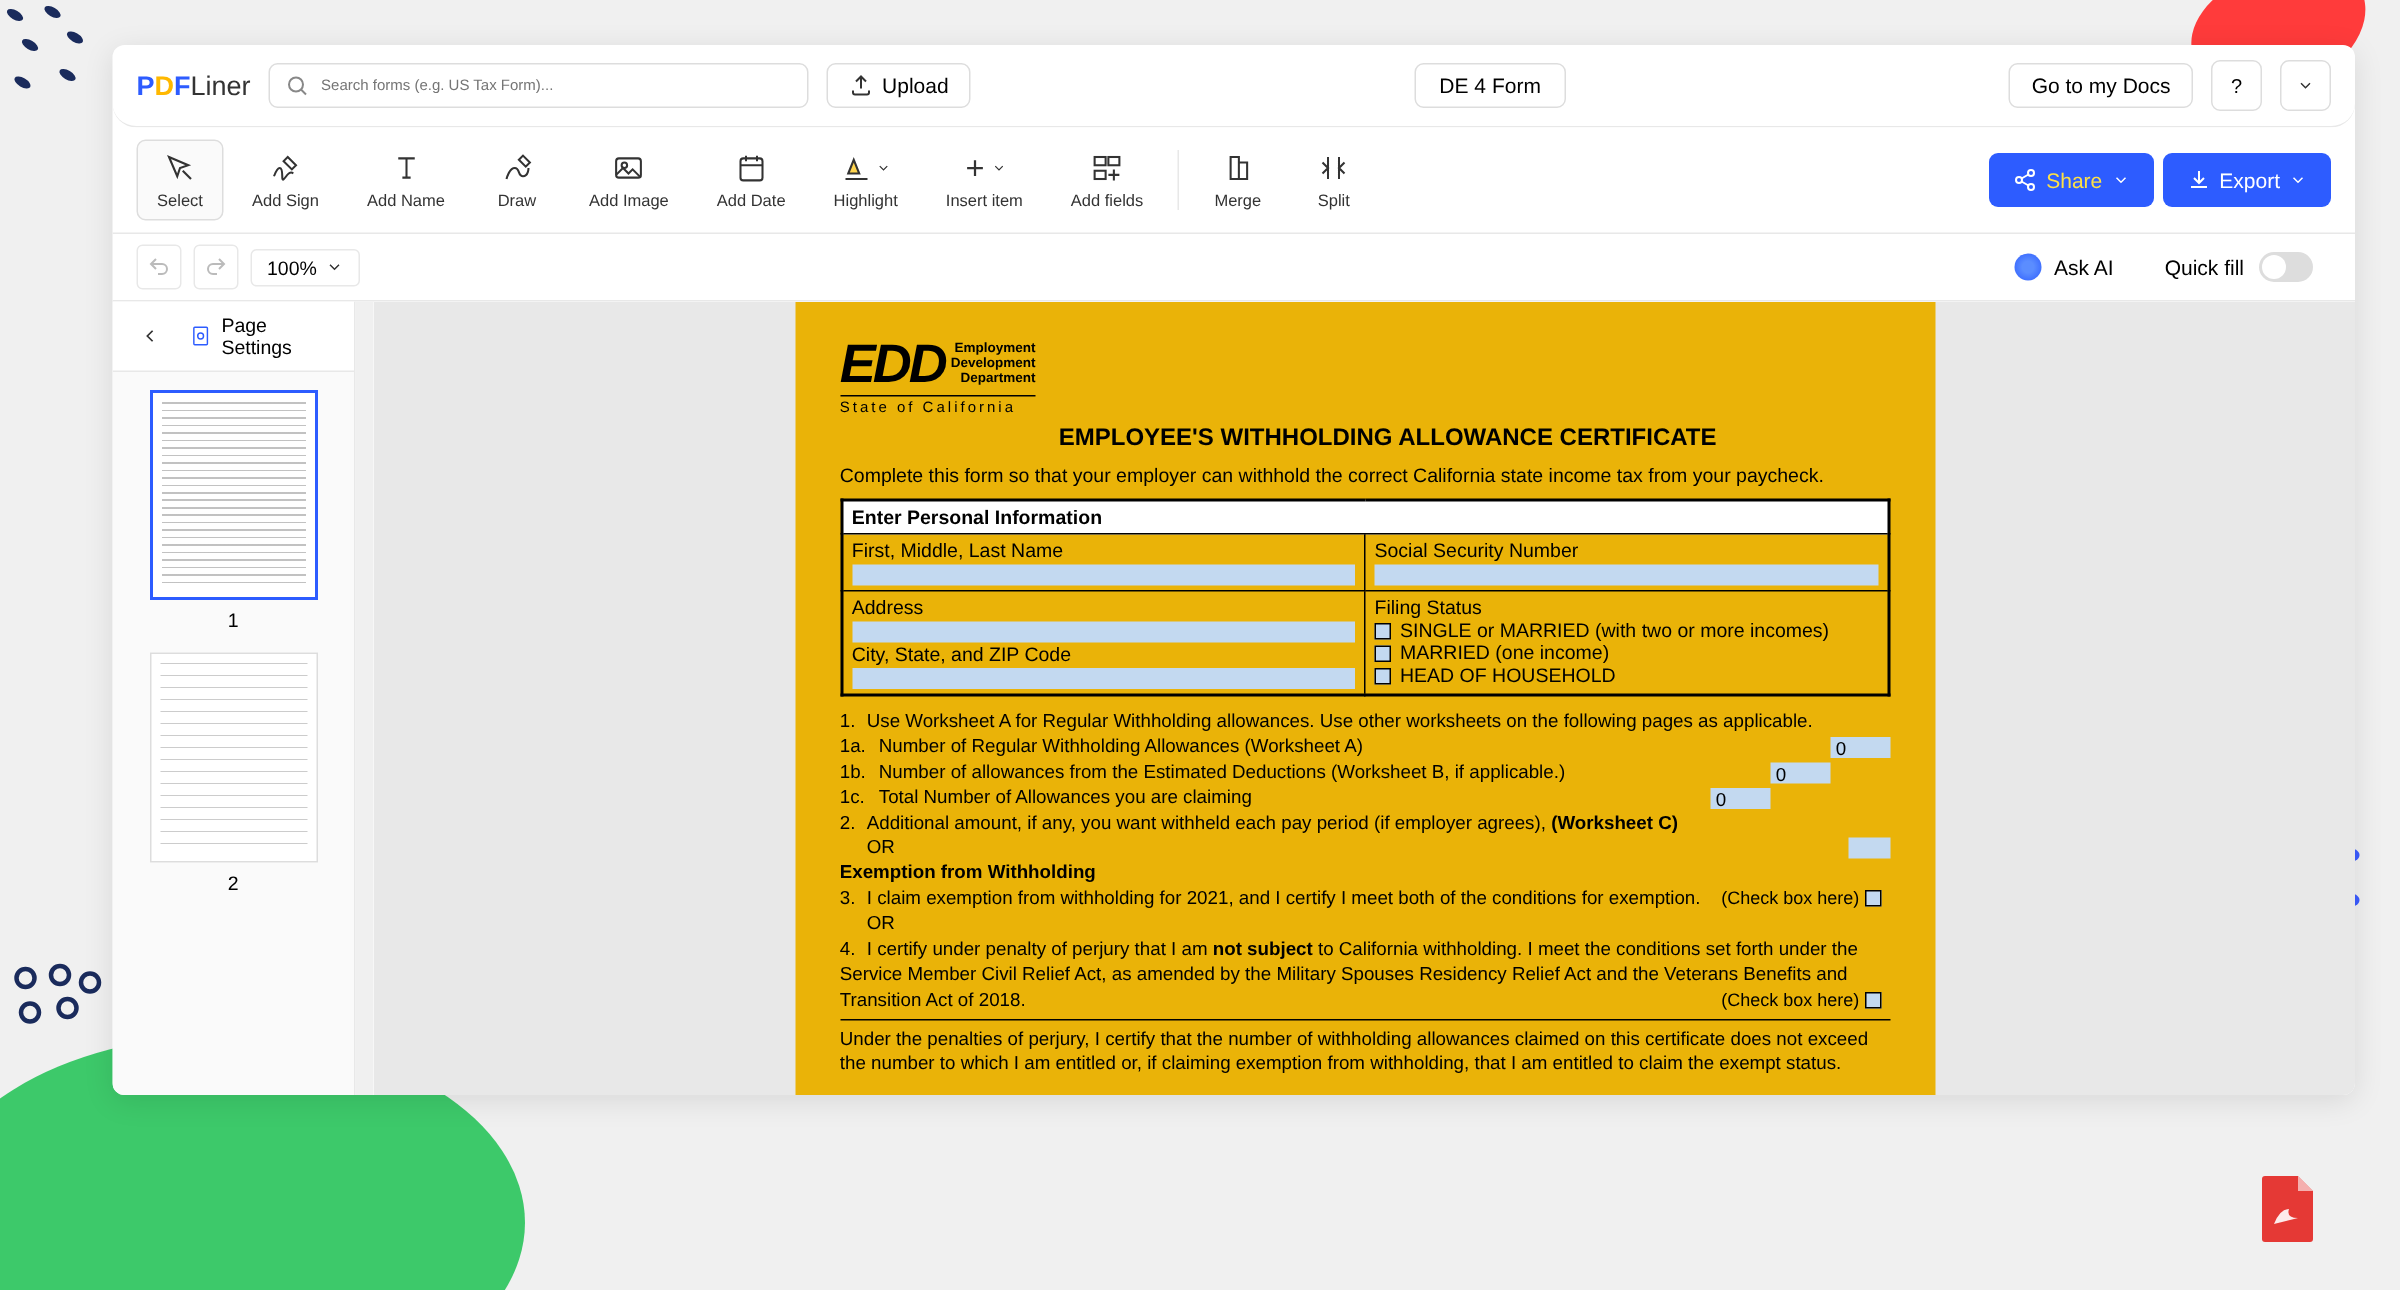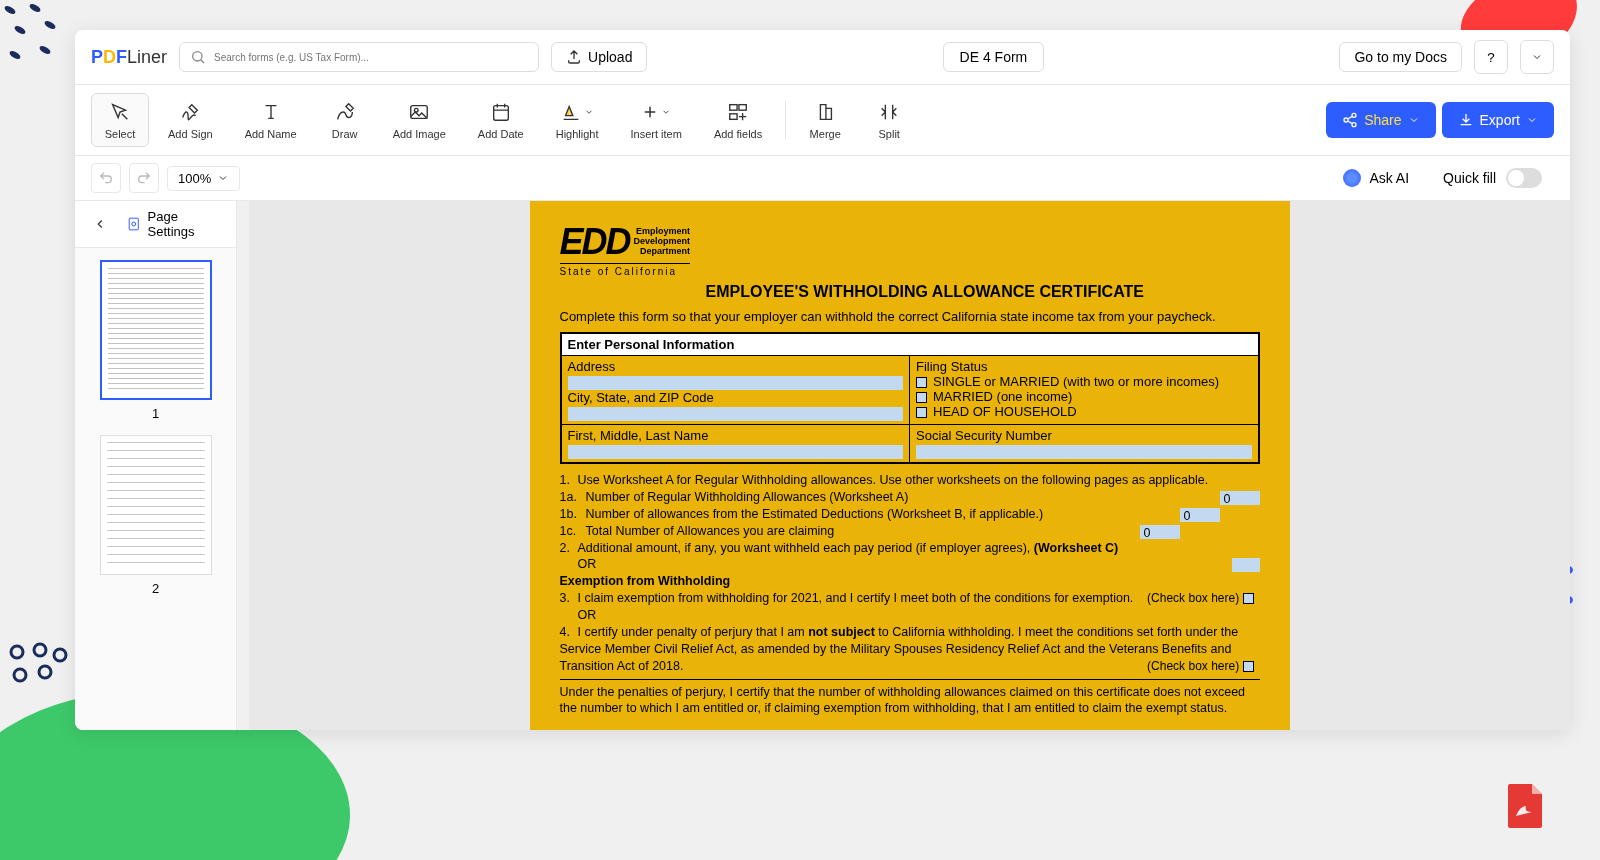--- a/index.html
+++ b/index.html
@@ -9,21 +9,21 @@
 .blob-red { position: absolute; top: -20px; right: 20px; width: 120px; height: 80px; background: #ff3b3b; border-radius: 50% 40% 60% 50%; transform: rotate(-20deg); z-index: 0; }
 .blob-green { position: absolute; bottom: -80px; left: -50px; width: 400px; height: 250px; background: #3dc96a; border-radius: 50%; z-index: 0; }
 .blob-dots { position: absolute; top: 0; left: 0; z-index: 0; }
 .blob-dots2 { position: absolute; right: 10px; top: 560px; z-index: 0; }
 .blob-circles { position: absolute; left: 5px; bottom: 160px; z-index: 0; }
 .pdf-icon { position: absolute; bottom: 30px; right: 50px; width: 50px; height: 50px; z-index: 100; }
 
 .app { position: absolute; top: 30px; left: 75px; right: 30px; bottom: 130px; background: #fff; border-radius: 8px; box-shadow: 0 4px 20px rgba(0,0,0,0.1); display: flex; flex-direction: column; overflow: hidden; z-index: 1; }
 
 
-.header { display: flex; align-items: center; padding: 10px 16px; gap: 12px; border-bottom: 1px solid #e8e8e8; }
+.header { display: flex; align-items: center; padding: 10px 16px; gap: 12px; border-bottom: 1px solid #e8e8e8; border-radius: 16px; }
 .logo { font-weight: 700; font-size: 18px; color: #2d5cff; }
 .logo .pdf-l { color: #ffb800; }
 .search-wrap { flex: 0 0 360px; display: flex; align-items: center; background: #fff; border: 1px solid #ddd; border-radius: 6px; padding: 6px 10px; gap: 8px; }
 .search-wrap input { border: none; outline: none; flex: 1; font-size: 10px; color: #333; }
 .upload-btn { display: flex; align-items: center; gap: 6px; padding: 6px 14px; border: 1px solid #ddd; border-radius: 6px; background: #fff; cursor: pointer; font-size: 14px; font-weight: 500; }
 .spacer { flex: 1; }
 .de4-box { padding: 6px 16px; border: 1px solid #ddd; border-radius: 6px; font-size: 14px; }
 .link-btn { padding: 6px 14px; border: 1px solid #ddd; border-radius: 6px; background: #fff; cursor: pointer; font-size: 14px; }
 .icon-btn { width: 34px; height: 34px; border: 1px solid #ddd; border-radius: 6px; background: #fff; display: flex; align-items: center; justify-content: center; cursor: pointer; }
 
@@ -355,34 +355,34 @@
         </div>
         <div class="form-title">EMPLOYEE'S WITHHOLDING ALLOWANCE CERTIFICATE</div>
         <div class="intro">Complete this form so that your employer can withhold the correct California state income tax from your paycheck.</div>
 
         <table class="table1">
           <tbody>
               <tr class="th-row">
                 <td colspan="2">Enter Personal Information</td>
               </tr>
           <tr>
+            <td style="width:50%"><span>First, Middle, Last Name</span><div class="fill-field"></div></td>
+            <td><span>Social Security Number</span><div class="fill-field"></div></td>
+          </tr>
+          <tr>
             <td>
               <span>Address</span><div class="fill-field"></div>
               <span>City, State, and ZIP Code</span><div class="fill-field"></div>
             </td>
             <td>
               <span>Filing Status</span><br>
               <span class="cb"></span><span>SINGLE or MARRIED (with two or more incomes)</span><br>
               <span class="cb"></span><span>MARRIED (one income)</span><br>
               <span class="cb"></span><span>HEAD OF HOUSEHOLD</span>
             </td>
-          </tr>
-          <tr>
-            <td style="width:50%"><span>First, Middle, Last Name</span><div class="fill-field"></div></td>
-            <td><span>Social Security Number</span><div class="fill-field"></div></td>
           </tr>
         </tbody>
           </table>
 
         <div class="body-text">
           <div><span class="n">1.</span><span>Use Worksheet A for Regular Withholding allowances. Use other worksheets on the following pages as applicable.</span></div>
           <div><span class="sn">1a.</span><span>Number of Regular Withholding Allowances (Worksheet A)</span><span style="float:right"><span class="fill-field sm" style="text-align:left;padding-left:4px">0</span></span></div>
           <div><span class="sn">1b.</span><span>Number of allowances from the Estimated Deductions (Worksheet B, if applicable.)</span><span style="float:right"><span class="fill-field sm" style="text-align:left;padding-left:4px">0</span></span></div>
           <div><span class="sn">1c.</span><span>Total Number of Allowances you are claiming</span><span style="float:right"><span class="fill-field sm" style="text-align:left;padding-left:4px">0</span></span></div>
           <div><span class="n">2.</span><span>Additional amount, if any, you want withheld each pay period (if employer agrees), </span><b>(Worksheet  C)</b><span style="float:right"><span class="fill-field sm" style="width:28px"></span></span></div>

